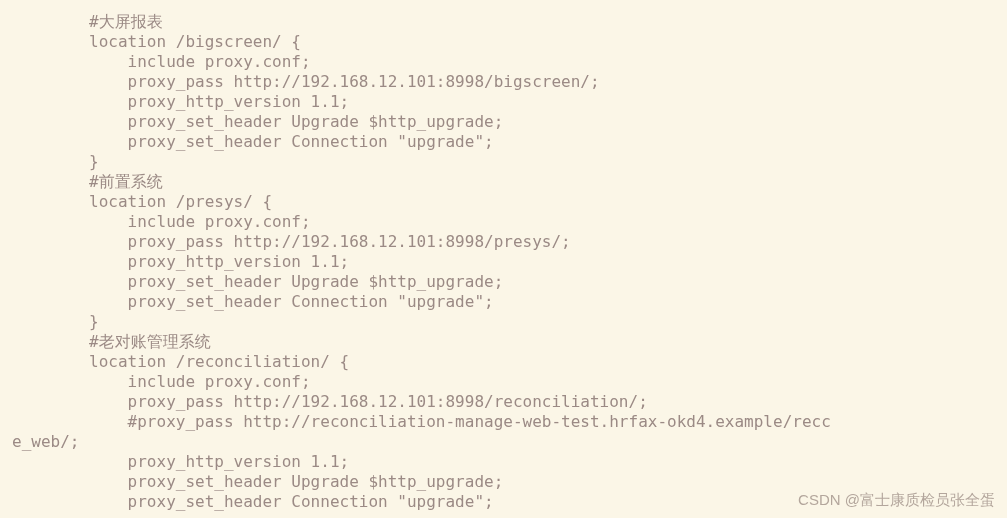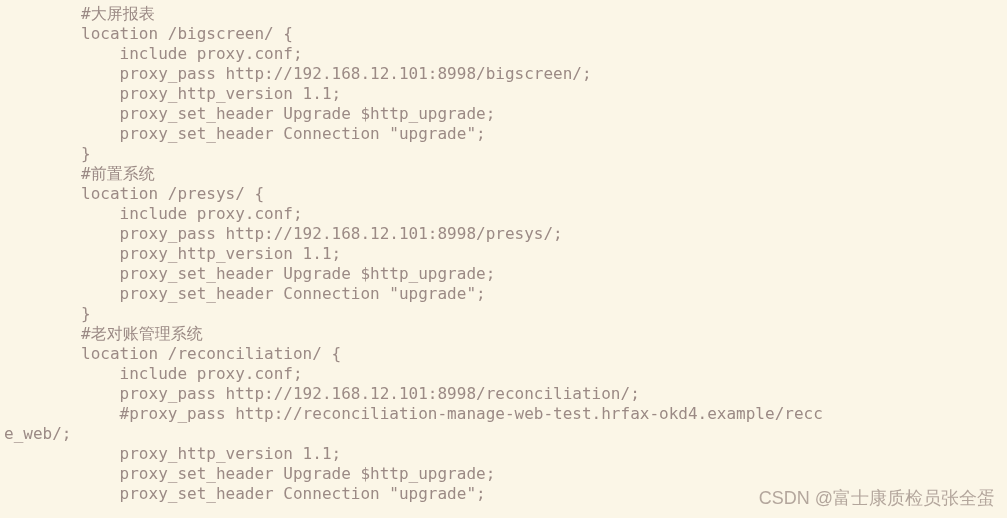--- a/index.html
+++ b/index.html
@@ -4,34 +4,34 @@
 <style>
   html, body {
     margin: 0;
     padding: 0;
     width: 1007px;
     height: 518px;
     overflow: hidden;
     background: #fbf6e7;
   }
   pre.code {
-    margin: 4px;
+    margin: 12px;
     padding: 0;
     font-family: Consolas, "DejaVu Sans Mono", Menlo, monospace;
     font-size: 16px;
     line-height: 20px;
     color: #9b8a85;
     white-space: pre;
   }
   .watermark {
     position: absolute;
     right: 12px;
     bottom: 8px;
     font-family: "Microsoft YaHei", "PingFang SC", sans-serif;
-    font-size: 18px;
+    font-size: 15px;
     color: rgba(120, 100, 95, 0.55);
     pointer-events: none;
   }
 </style>
 </head>
 <body>
 
 <pre class="code">        #大屏报表
         location /bigscreen/ {
             include proxy.conf;

